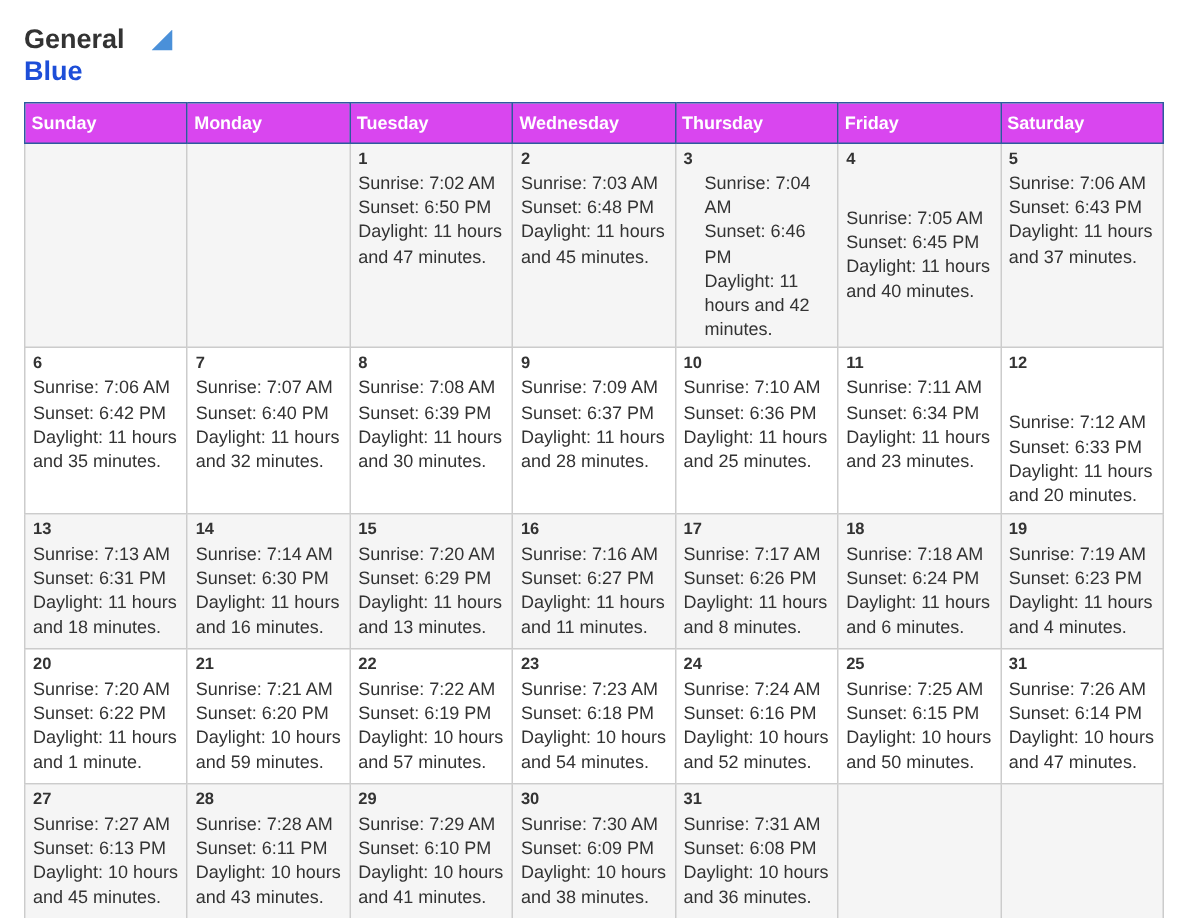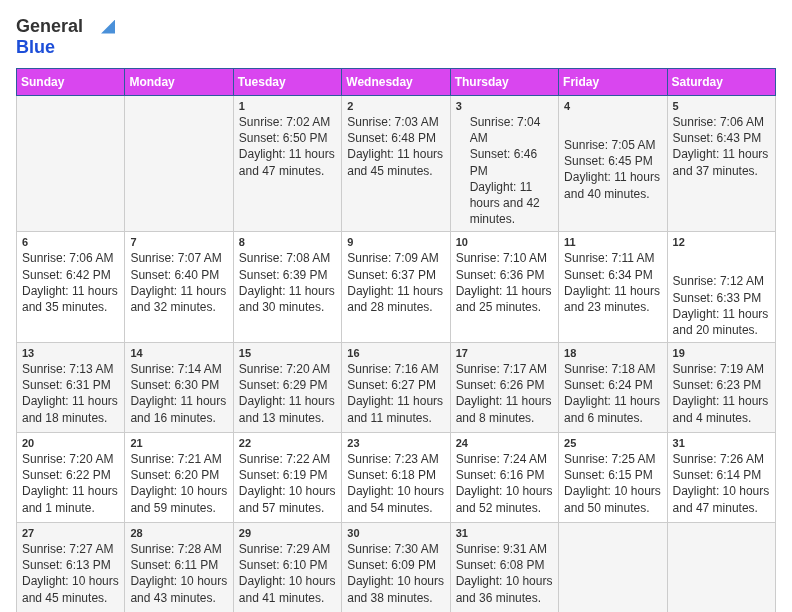--- a/index.html
+++ b/index.html
@@ -312,21 +312,21 @@
 Daylight: 10 hours and 41 minutes.</div>
         </td>
         <td>
           <span class="day-number">30</span>
           <div class="cell-info" style="white-space: pre-line;">Sunrise: 7:30 AM
 Sunset: 6:09 PM
 Daylight: 10 hours and 38 minutes.</div>
         </td>
         <td>
           <span class="day-number">31</span>
-          <div class="cell-info" style="white-space: pre-line;">Sunrise: 9:31 AM
+          <div class="cell-info" style="white-space: pre-line;">Sunrise: 7:31 AM
 Sunset: 6:08 PM
 Daylight: 10 hours and 36 minutes.</div>
         </td>
         <td></td>
         <td></td>
       </tr>
     </tbody>
 </table>
 
 </body></html>

